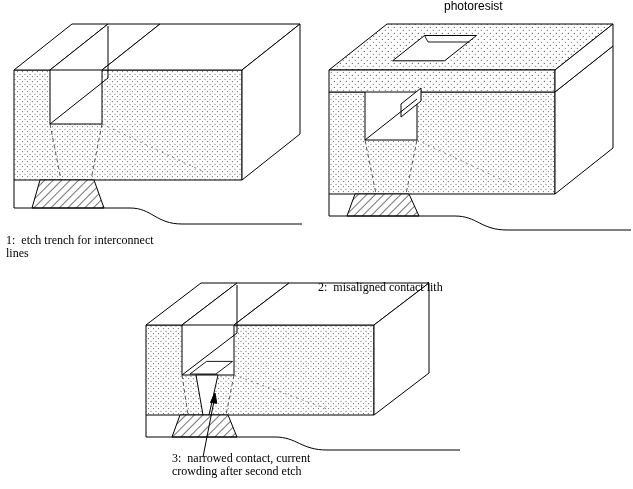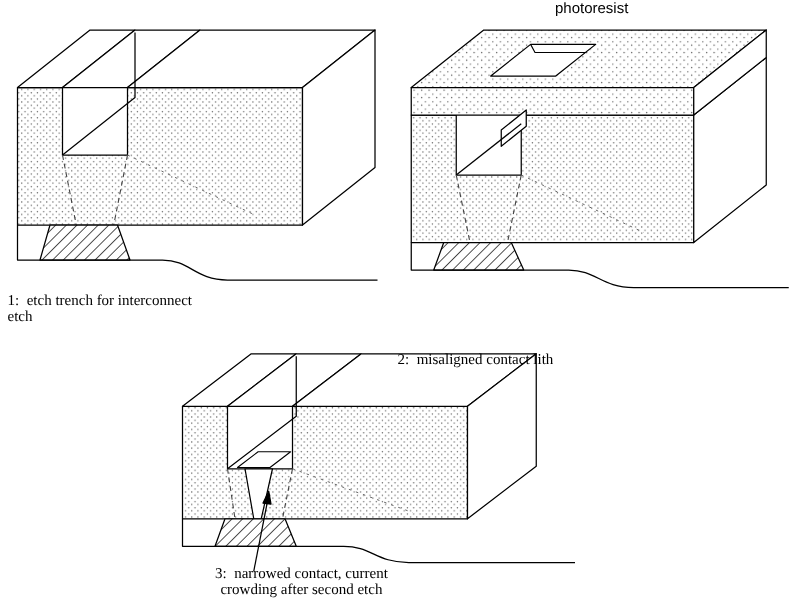--- a/index.html
+++ b/index.html
@@ -121,25 +121,25 @@
       <path d="M16,140 V162 H145 C167,162 171,175 197,175 H330"></path>
       <path d="M73,182 L84,126"></path>
       <path d="M85,118 L86.8,128.3 L80.4,127.5 Z" fill="#000000"></path>
     </g>
   </svg>
 
   <div class="top-label" style="left:444px;top:0px;">photoresist</div>
 
   <div class="caption" style="left:6px;top:234px;">
     <div>1:  etch trench for interconnect</div>
-    <div>etch</div>
+    <div>lines</div>
   </div>
 
   <div class="caption" style="left:318px;top:234px;margin-top:47px;">
     <div>2:  misaligned contact lith</div>
   </div>
 
-  <div class="caption" style="left:172px;top:452px;text-align:center;">
+  <div class="caption" style="left:172px;top:452px;">
     <div>3:  narrowed contact, current</div>
     <div>crowding after second etch</div>
   </div>
 
 </div>
 
 </body></html>

